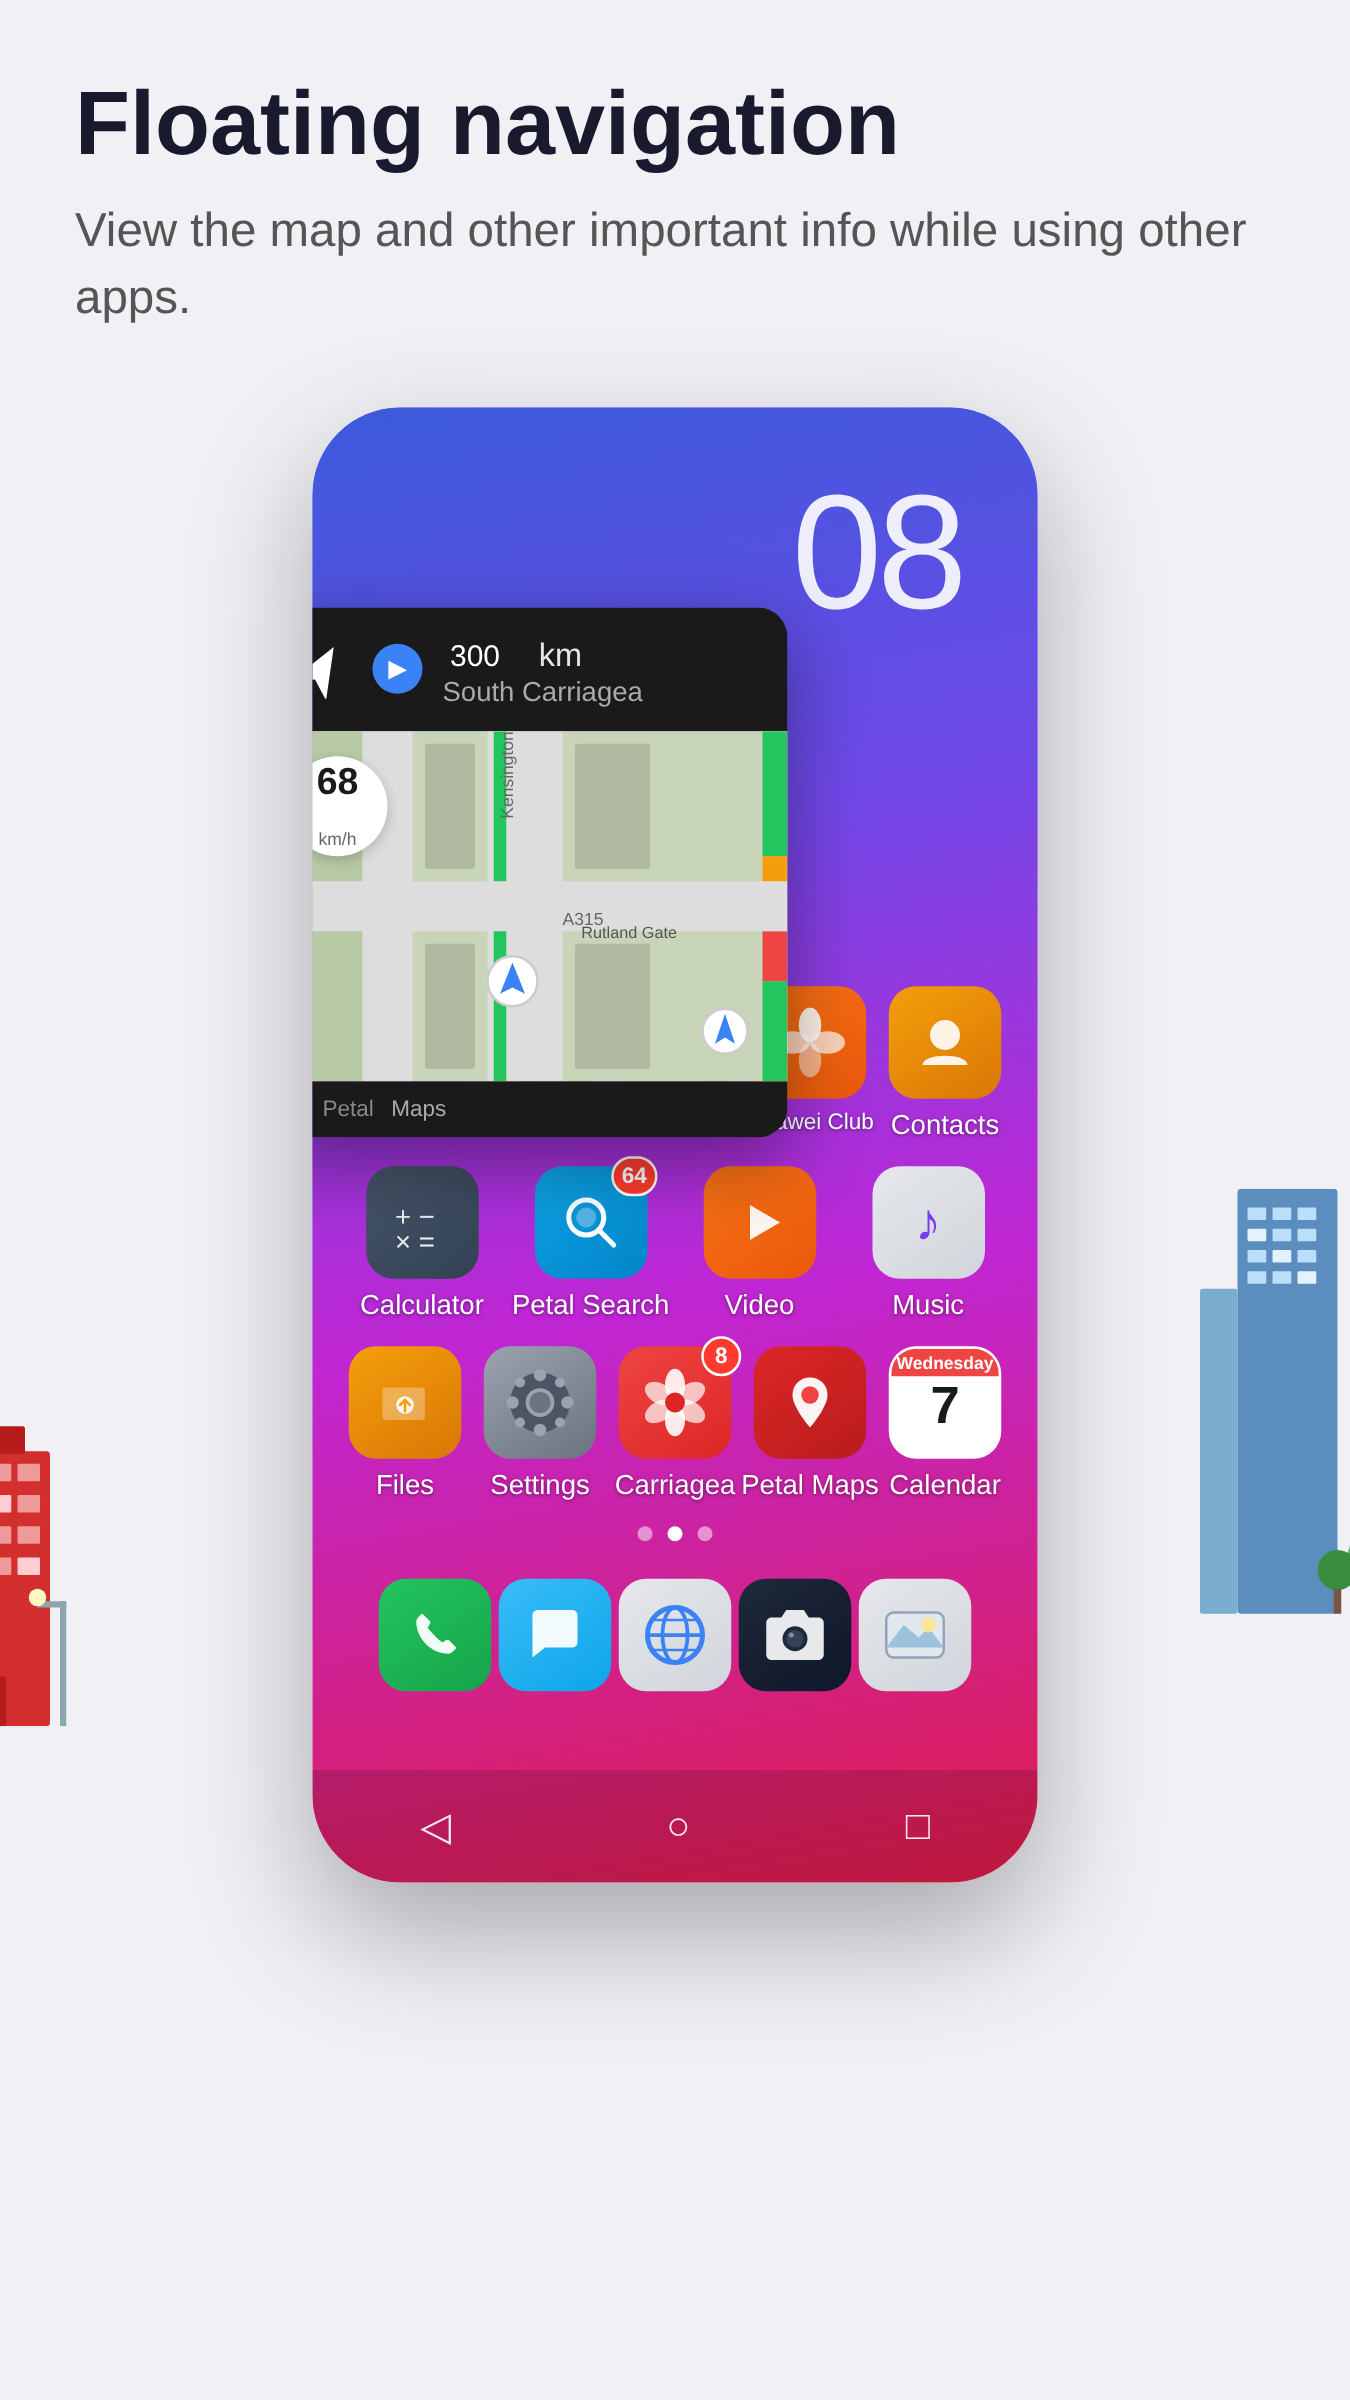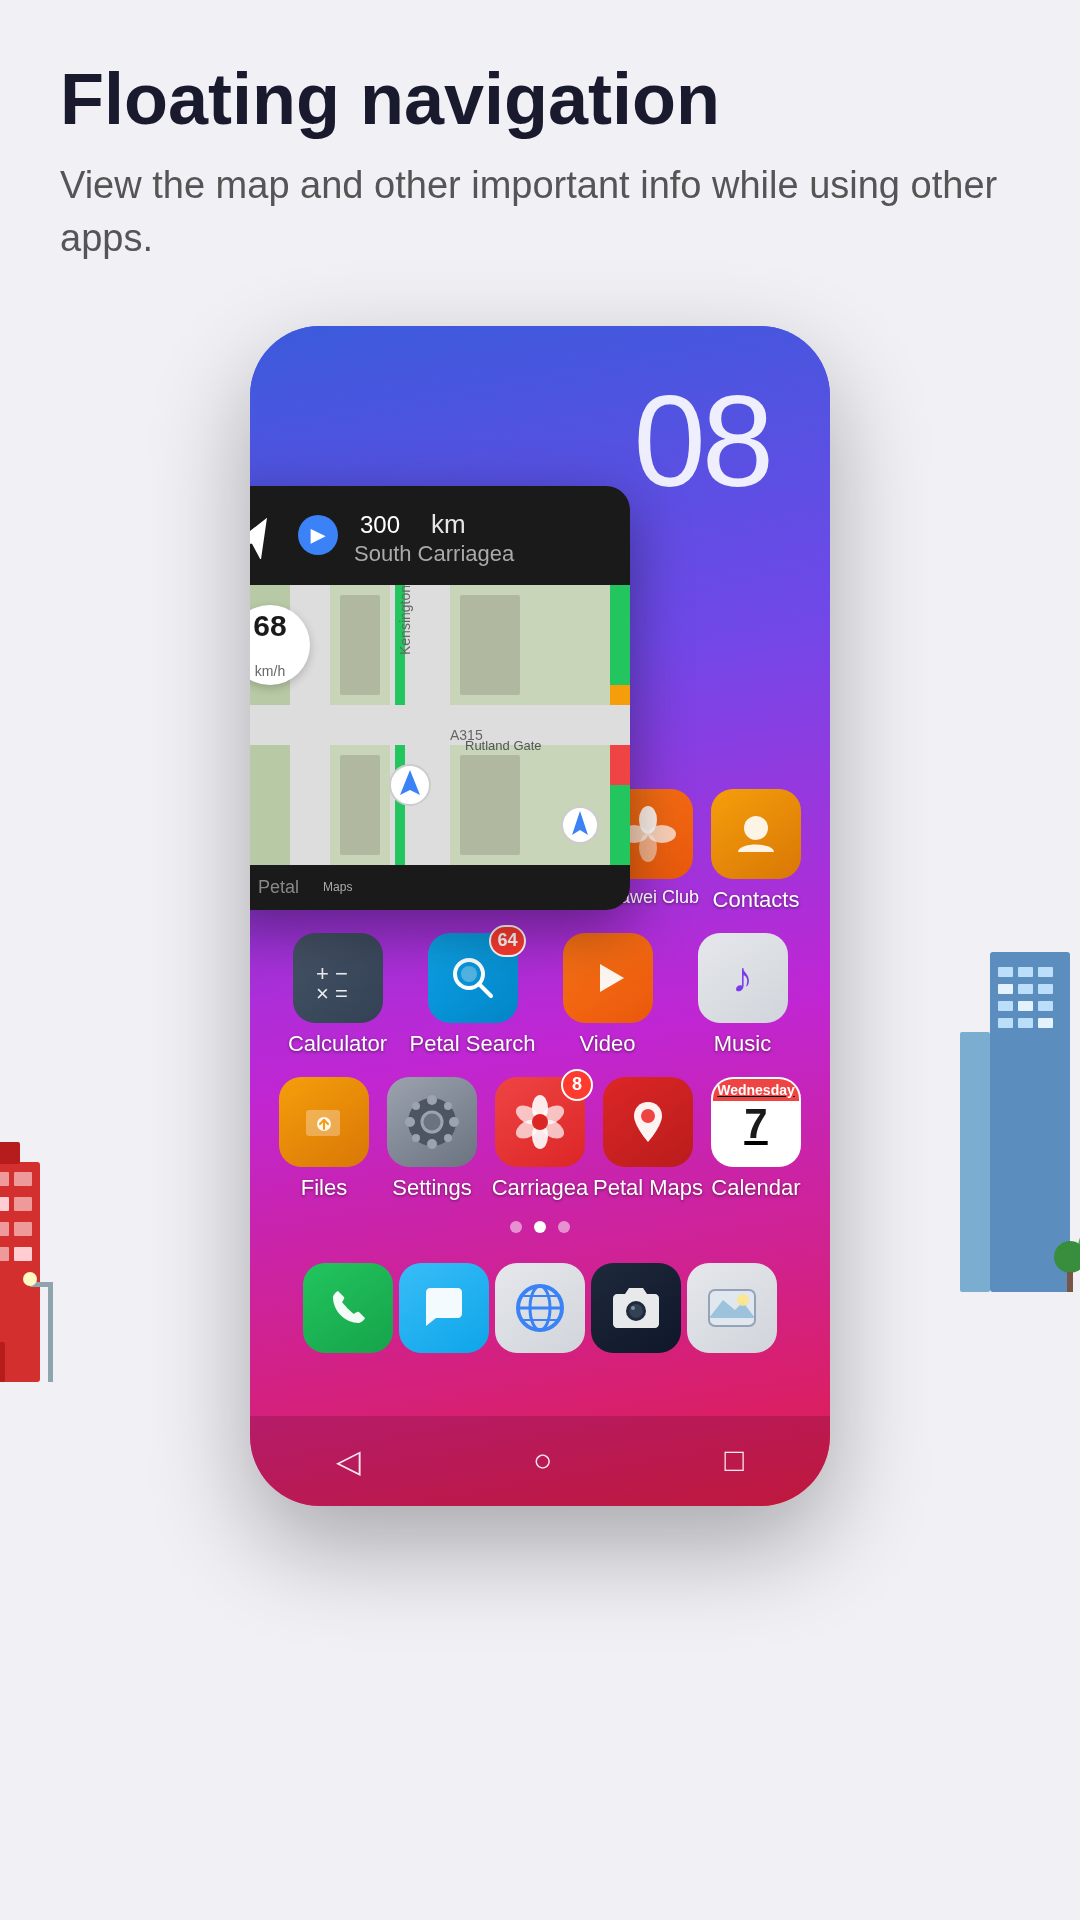--- a/index.html
+++ b/index.html
@@ -594,21 +594,21 @@
             <svg width="56" height="56" viewBox="0 0 56 56">
 
               <path d="M28 8 C20 8 14 14 14 22 C14 32 28 48 28 48 C28 48 42 32 42 22 C42 14 36 8 28 8Z" fill="white" opacity="0.95"></path>
               <circle cx="28" cy="22" r="7" fill="#ef4444"></circle>
             </svg>
           </div>
           <span class="app-label">Petal Maps</span>
         </div>
 
         <div class="app-icon-wrapper">
-          <div class="app-icon icon-calendar" style="padding:0; overflow:hidden;text-decoration:underline;">
+          <div class="app-icon icon-calendar" style="padding:0; overflow:hidden;">
             <div class="calendar-face">
               <div class="calendar-top">Wednesday</div>
               <div class="calendar-day">7</div>
             </div>
           </div>
           <span class="app-label">Calendar</span>
         </div>
       </div>
 
       <div class="dots-row">
@@ -738,19 +738,19 @@
         </div>
       </div>
 
       <div class="map-footer">
         <div class="petal-logo-small">
           <svg width="20" height="20" viewBox="0 0 20 20">
             <path d="M10 2 C6 2 4 6 4 9 C4 14 10 18 10 18 C10 18 16 14 16 9 C16 6 14 2 10 2Z" fill="#ea4335"></path>
             <circle cx="10" cy="9" r="3" fill="white"></circle>
           </svg>
           <span style="color:#888; font-size:18px;">Petal</span>
-          <span style="color:#aaa; font-size:12px; margin-left:18px;">Maps</span>
+          <span style="color:#aaa; font-size:18px; margin-left:8px;">Maps</span>
         </div>
       </div>
     </div>
 
   </div>
 </div>
 
 </body></html>

